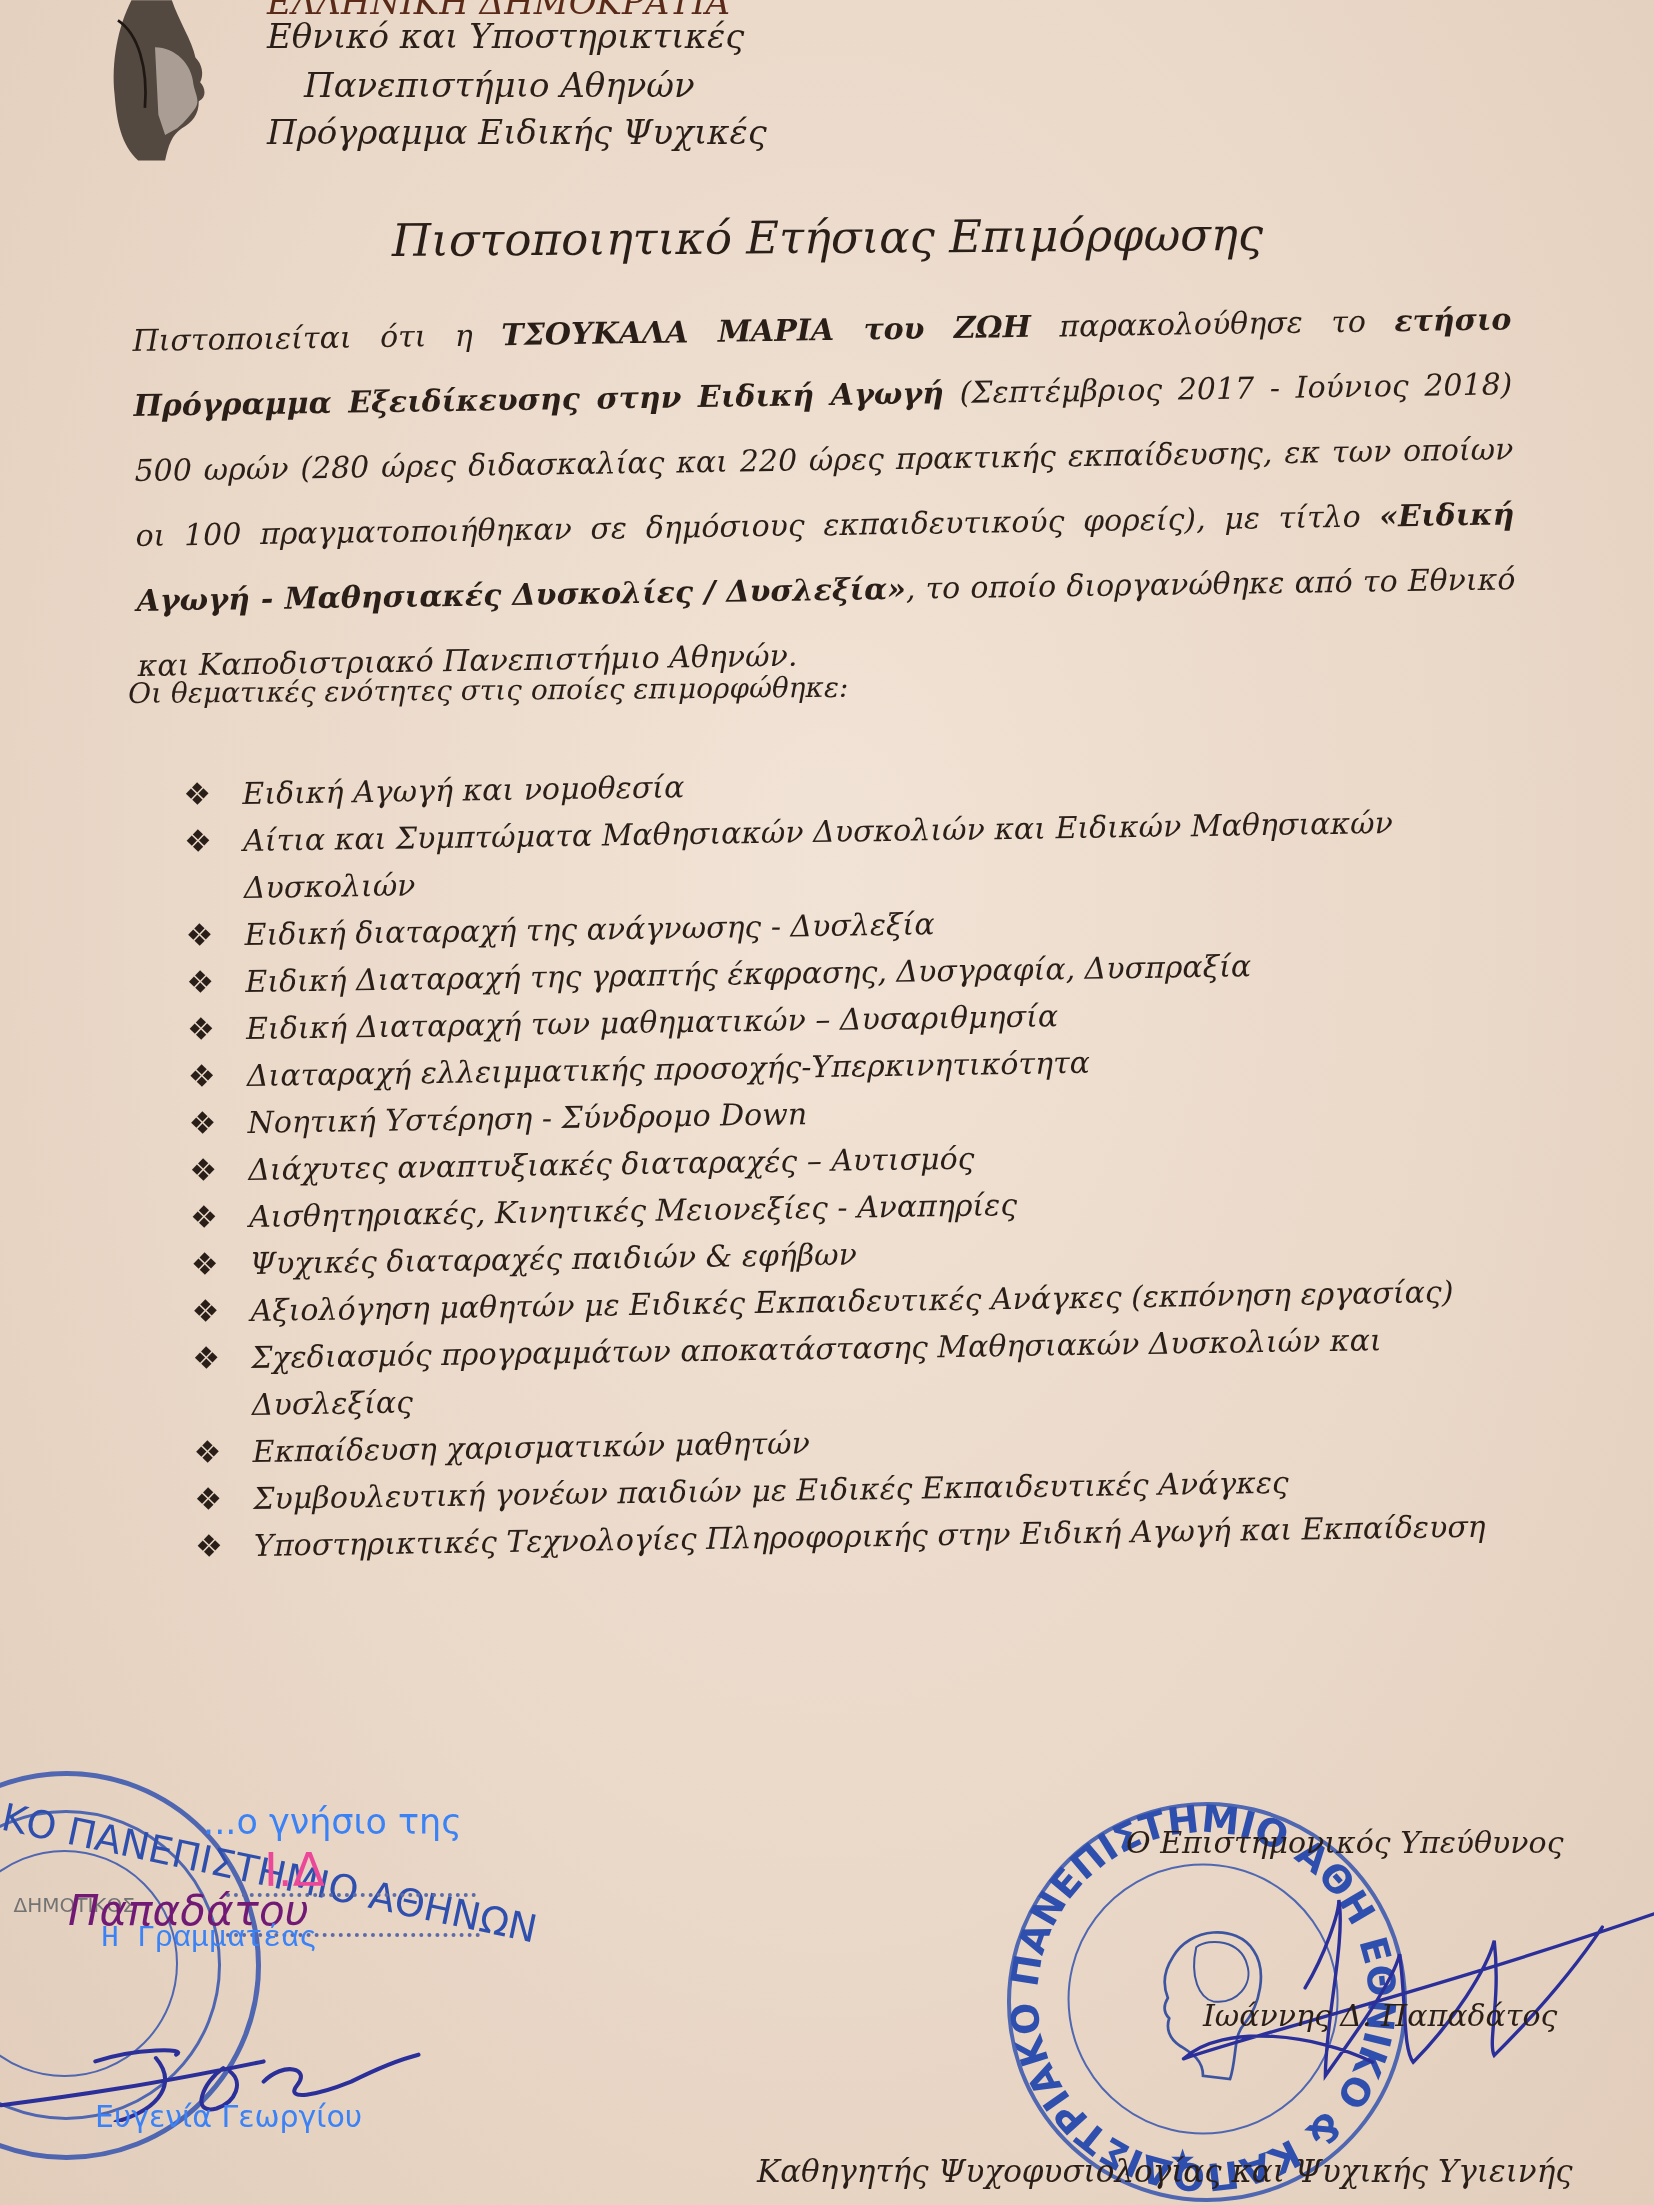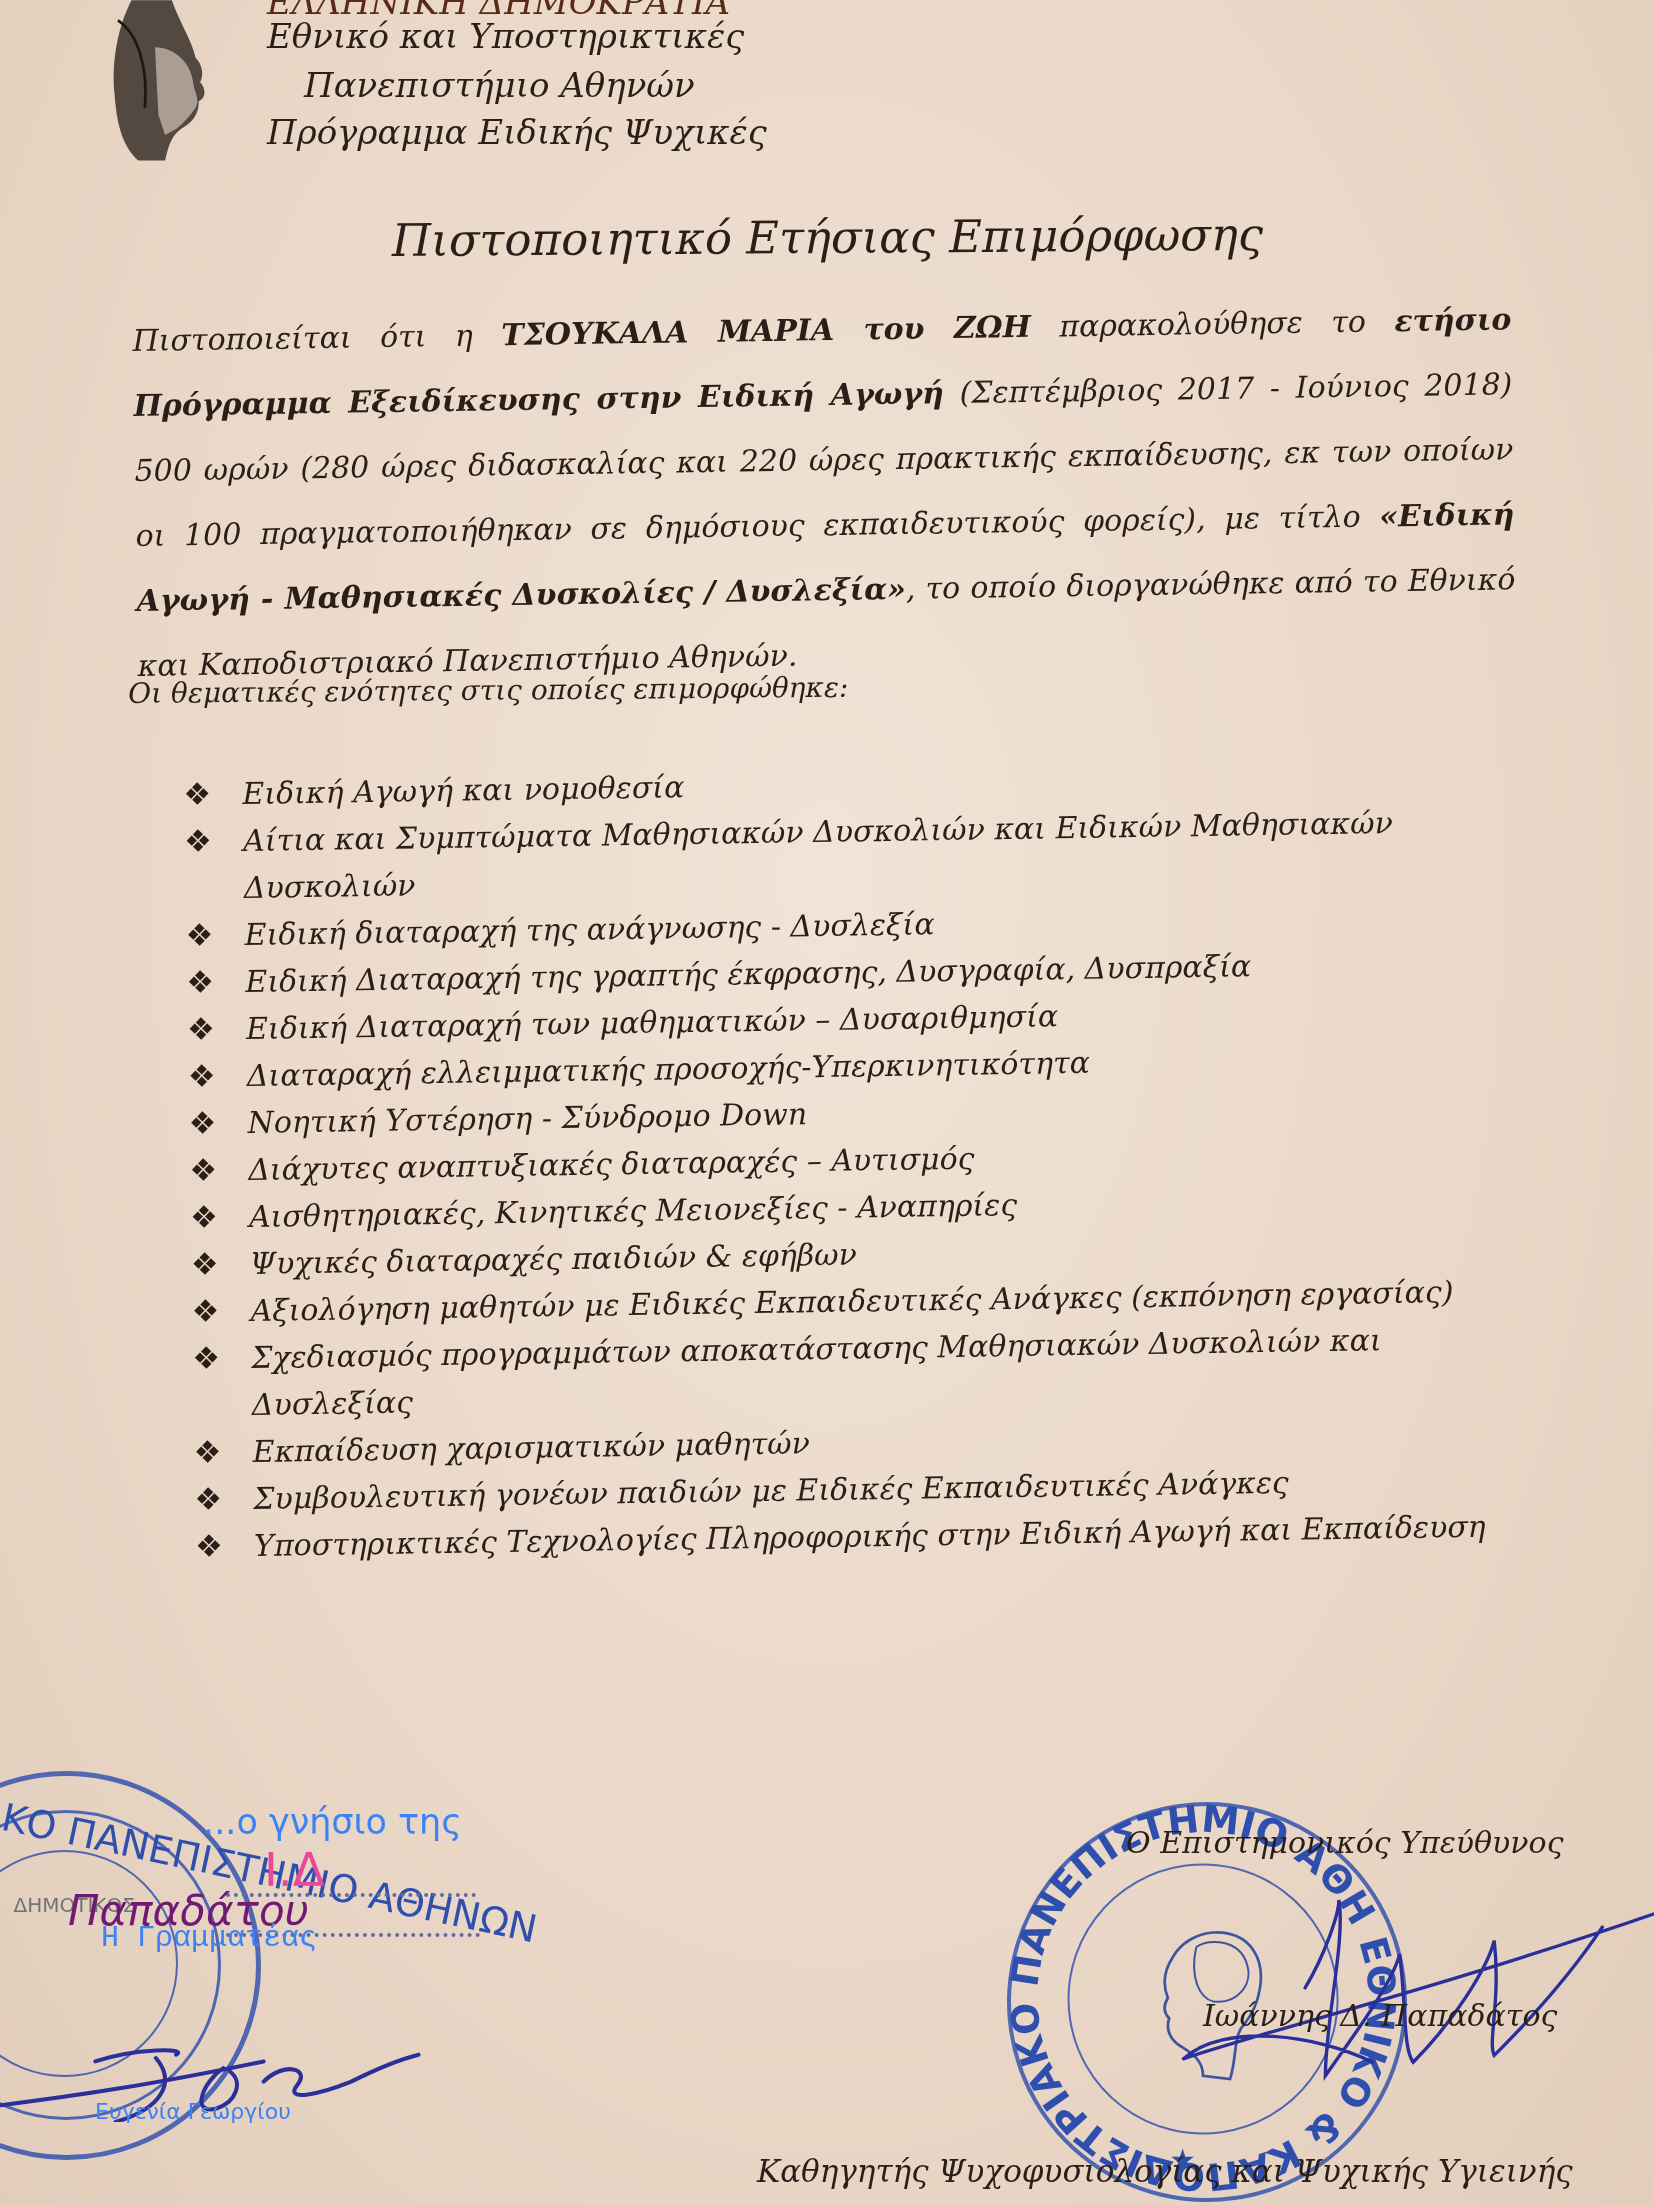--- a/index.html
+++ b/index.html
@@ -83,21 +83,21 @@
 
 <div class="abs blue" style="left:203px; top:1802px; font-size:35px;">...ο γνήσιο της</div>
 <div class="abs dots" style="left:226px; top:1893px; width:250px;"></div>
 <div class="abs dots" style="left:226px; top:1933px; width:254px;"></div>
 <div class="abs" style="left:264px; top:1842px; font-size:47px; color:#ec4899; font-family:'DejaVu Sans', sans-serif;">Ι.Δ</div>
 <div class="abs it" style="left:68px; top:1886px; font-size:42px; color:#701a75; font-family:'DejaVu Sans', sans-serif;">Παπαδάτου</div>
 <div class="abs blue" style="left:101px; top:1921px; font-size:30px;font-family:Liberation Mono, monospace;">Η Γραμματέας</div>
 <svg class="abs" style="left:0; top:2021px;" width="433" height="101" viewBox="0 0 640 150">
   <path d="M0 125 C120 110 220 95 390 60 M140 60 C200 40 280 40 260 50 M230 55 C260 90 240 130 170 150 M330 70 C300 90 280 140 320 130 C350 120 360 90 340 75 M390 90 C420 60 460 70 440 95 C420 120 470 110 520 90 C560 70 600 55 620 50" stroke="#2a2f9a" stroke-width="6" fill="none" stroke-linecap="round"></path>
 </svg>
-<div class="abs blue" style="left:95px; top:2099px; font-size:22px;">Ευγενία Γεωργίου</div>
+<div class="abs blue" style="left:95px; top:2099px; font-size:30px;">Ευγενία Γεωργίου</div>
 
 <div class="abs stamp" style="left:1007px; top:1802px; width:392px; height:392px; border-width:4.7px; transform:rotate(-8deg);">
   <div class="inner" style="left:57px; top:57px; width:267px; height:267px; border-width:2.7px;"></div>
 </div>
 <svg class="abs" style="left:1007px; top:1802px;" width="392" height="392" viewBox="0 0 580 580">
   <defs>
     <path id="outerArc" d="M290 290 m-245 0 a245 245 0 1 1 490 0 a245 245 0 1 1 -490 0"></path>
   </defs>
   <text class="stamp-text" font-size="56" transform="rotate(-200 290 290)">
     <textPath href="#outerArc">ΕΘΝΙΚΟ &amp; ΚΑΠΟΔΙΣΤΡΙΑΚΟ ΠΑΝΕΠΙΣΤΗΜΙΟ ΑΘΗΝΩΝ</textPath>

